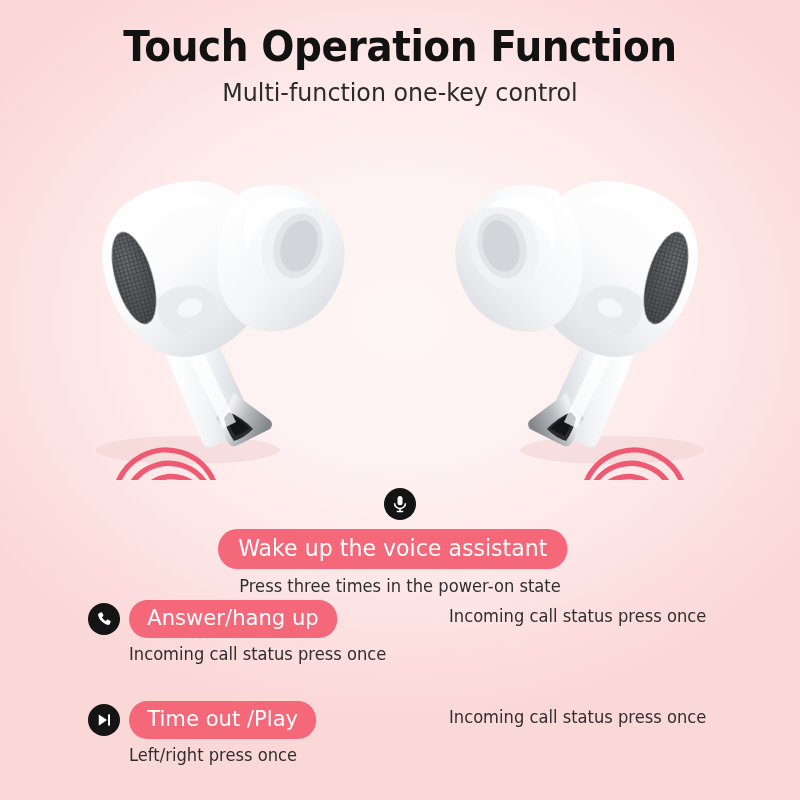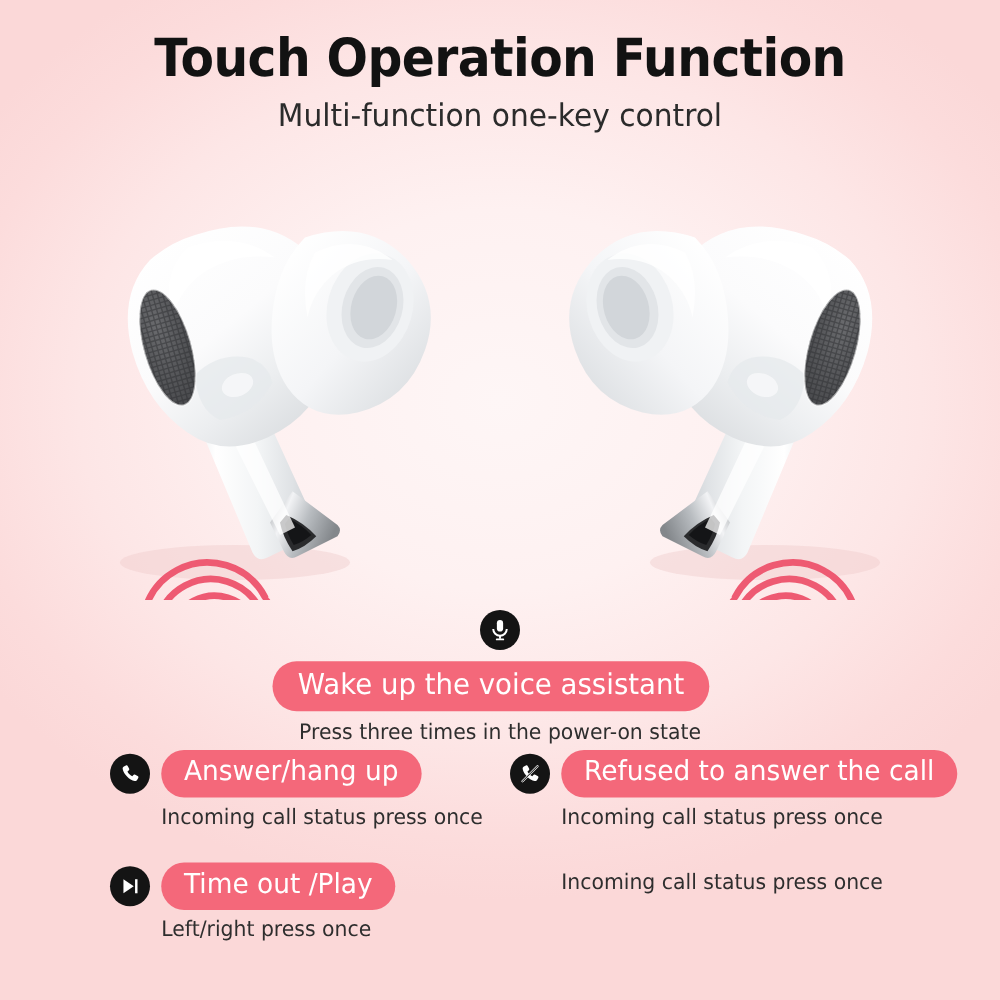--- a/index.html
+++ b/index.html
@@ -98,21 +98,21 @@
     position: absolute;
     top: 600px;
     left: 88px;
     width: 640px;
   }
   .frow {
     display: flex;
     gap: 0;
     justify-content: space-between;
   }
-  .frow + .frow { margin-top: 26px; }
+  .frow + .frow { margin-top: 37px; }
   .fcell { width: 320px; }
   .fhead {
     display: flex;
     align-items: center;
     gap: 9px;
   }
   .fsub {
     margin-top: 6px;
     margin-left: 41px;
     font-family: "DejaVu Sans", sans-serif;
@@ -420,35 +420,20 @@
                        L20.1 14.3 C20.9 14.7 21.2 15.6 20.8 16.4 L19.7 18.5 C19.2 19.5 18.1 20 17 19.8
                        C11.4 18.8 5.2 12.6 4.2 7 C4 5.9 4.5 4.8 5.5 4.3 Z"></path>
             </svg>
           </span>
           <span class="pill">Answer/hang up</span>
         </div>
         <div class="fsub">Incoming call status press once</div>
       </div>
 
       <div class="fcell">
-        <div class="fhead">
-          <span class="icon-circle">
-            <svg width="18" height="18" viewBox="0 0 24 24">
-              <g fill="#ffffff">
-                <path d="M7.6 3.2 C8.4 2.8 9.3 3.1 9.7 3.9 L11 6.4 C11.4 7.2 11.2 8.1 10.5 8.6
-                         L9.3 9.5 C9.9 11.3 12.7 14.1 14.5 14.7 L15.4 13.5 C15.9 12.8 16.8 12.6 17.6 13
-                         L20.1 14.3 C20.9 14.7 21.2 15.6 20.8 16.4 L19.7 18.5 C19.2 19.5 18.1 20 17 19.8
-                         C11.4 18.8 5.2 12.6 4.2 7 C4 5.9 4.5 4.8 5.5 4.3 Z"></path>
-              </g>
-              <line x1="4" y1="20" x2="20" y2="4" stroke="#ffffff" stroke-width="2.4" stroke-linecap="round"></line>
-              <line x1="4" y1="20" x2="20" y2="4" stroke="#141414" stroke-width="1.1" stroke-linecap="round"></line>
-            </svg>
-          </span>
-          <span class="pill">Refused to answer the call</span>
-        </div>
         <div class="fsub">Incoming call status press once</div>
       </div>
 
     </div>
 
     <div class="frow">
 
       <div class="fcell">
         <div class="fhead">
           <span class="icon-circle">

